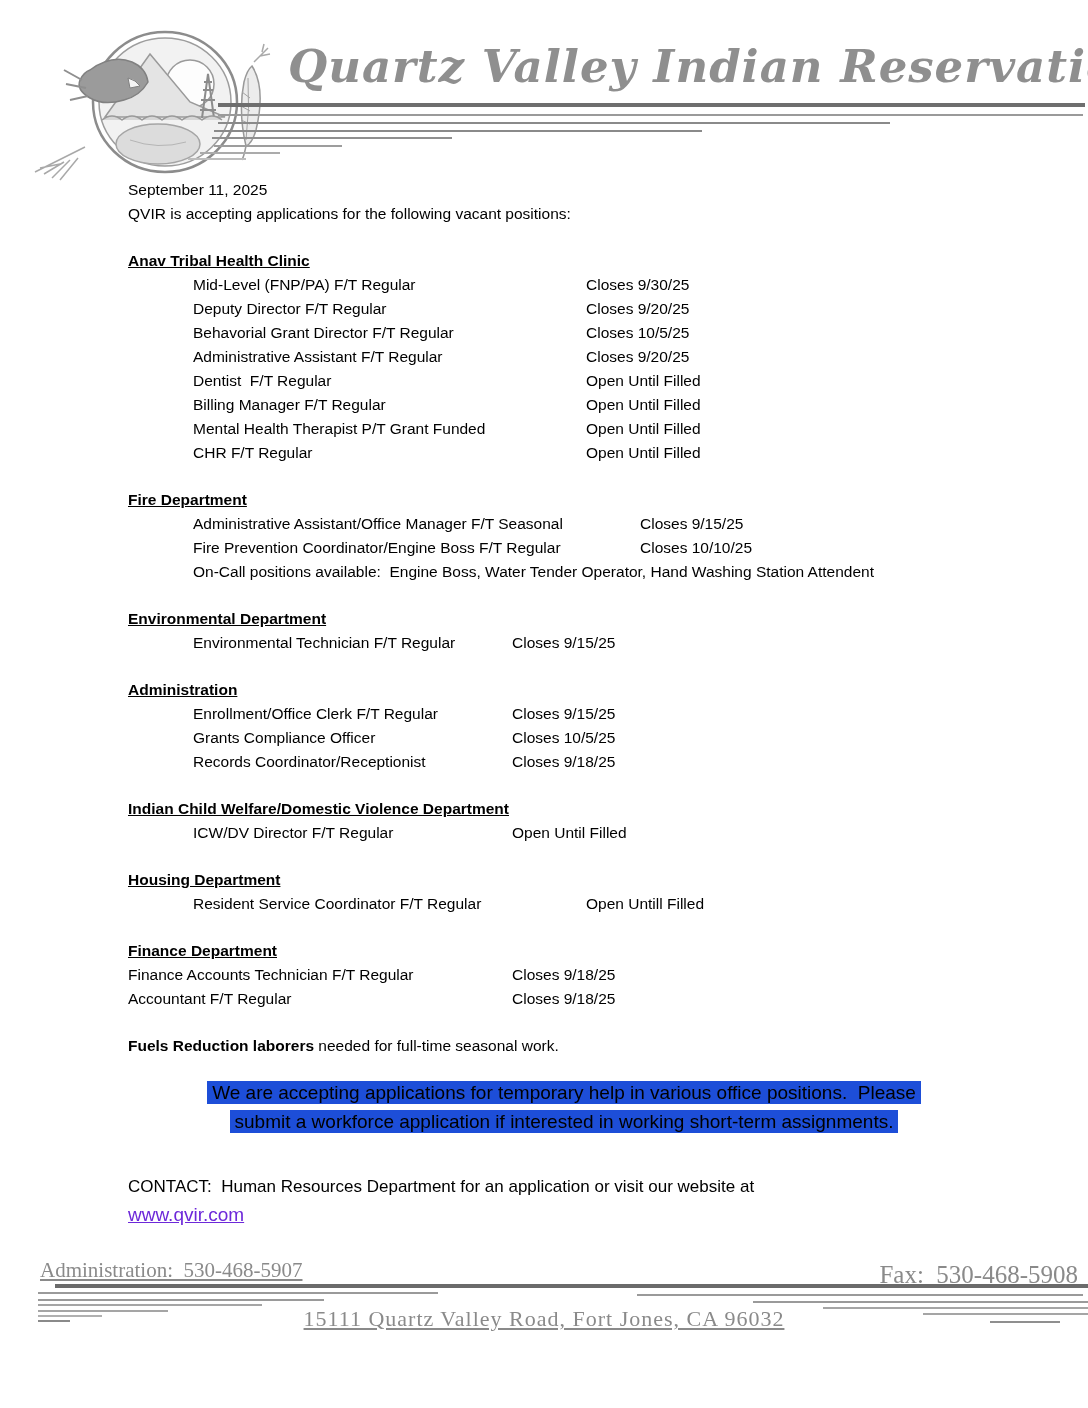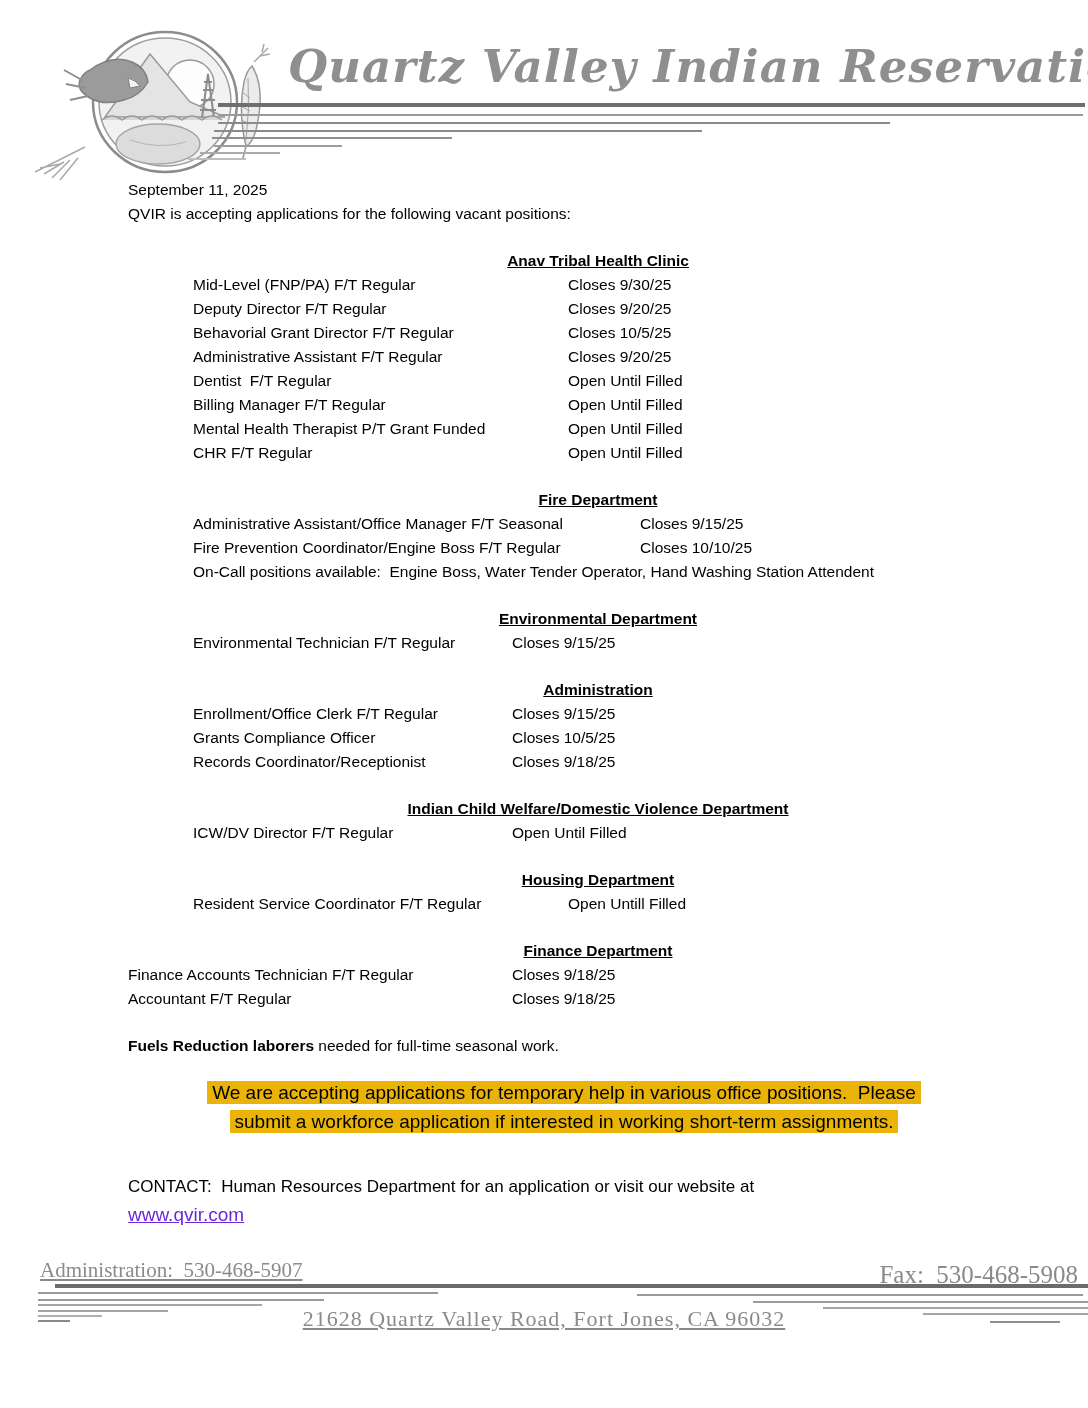--- a/index.html
+++ b/index.html
@@ -12,31 +12,31 @@
              font-family:"DejaVu Serif",serif;font-style:italic;font-weight:bold;
              font-size:45px;letter-spacing:1px;color:#8f8f8f;white-space:nowrap;}
   .hline{position:absolute;}
 
   
   .content{position:absolute;left:128px;top:178px;width:940px;font-size:15.5px;line-height:24px;}
   .row{position:relative;white-space:pre-wrap;}
   .indent{padding-left:65px;}
   .indent2{padding-left:82px;}
   .section{margin-top:23px;}
-  .sec-title{font-weight:bold;text-decoration:underline;white-space:pre-wrap;text-align:center;}
+  .sec-title{font-weight:bold;text-decoration:underline;white-space:pre-wrap;}
   .status{position:absolute;top:0;white-space:pre-wrap;}
-  .stop449 .status{left:440px;}
+  .stop449 .status{left:458px;}
   .stop512 .status{left:512px;}
   .stop384 .status{left:384px;}
   .fuels{margin-top:23px;white-space:pre-wrap;}
   .fuels b{font-weight:bold;}
 
   .hl-block{margin-top:20px;width:872px;text-align:center;font-size:19px;line-height:29px;}
   .hl-line{display:block;}
-  .hl-line span{background:#eab308;padding:1px 5px;white-space:pre-wrap;}
+  .hl-line span{background:#1d4ed8;padding:1px 5px;white-space:pre-wrap;}
 
   .contact{margin-top:37px;font-size:17px;line-height:27px;white-space:pre-wrap;}
   .weblink{display:inline-block;margin-top:3px;font-size:19px;color:#6d28d9;
            text-decoration:underline;cursor:pointer;white-space:pre-wrap;}
 
   
   .foot-serif{position:absolute;font-family:"Liberation Serif",serif;color:#8a8a8a;white-space:pre-wrap;text-decoration:underline;}
   .f-admin{left:40px;top:1258px;font-size:21px;}
   .f-fax{right:10px;top:1261px;font-size:25px;}
   .f-addr{left:0;right:0;top:1306px;text-align:center;font-size:22px;letter-spacing:1px;}
@@ -171,15 +171,15 @@
   <div class="fline" style="left:38px;top:1304px;width:224px;height:2px;background:#a5a5a5;"></div>
   <div class="fline" style="left:38px;top:1310px;width:130px;height:2px;background:#a5a5a5;"></div>
   <div class="fline" style="left:38px;top:1315px;width:64px;height:2px;background:#b0b0b0;"></div>
   <div class="fline" style="left:38px;top:1320px;width:32px;height:2px;background:#8a8a8a;"></div>
   <div class="fline" style="left:637px;top:1294px;width:446px;height:2px;background:#9a9a9a;"></div>
   <div class="fline" style="left:753px;top:1301px;width:335px;height:2px;background:#9a9a9a;"></div>
   <div class="fline" style="left:823px;top:1307px;width:265px;height:2px;background:#a5a5a5;"></div>
   <div class="fline" style="left:923px;top:1313px;width:165px;height:2px;background:#a5a5a5;"></div>
   <div class="fline" style="left:990px;top:1321px;width:70px;height:2px;background:#8f8f8f;"></div>
 
-  <div class="foot-serif f-addr">21628 Quartz Valley Road, Fort Jones, CA 96032</div>
+  <div class="foot-serif f-addr">15111 Quartz Valley Road, Fort Jones, CA 96032</div>
 
 </div>
 
 </body></html>

